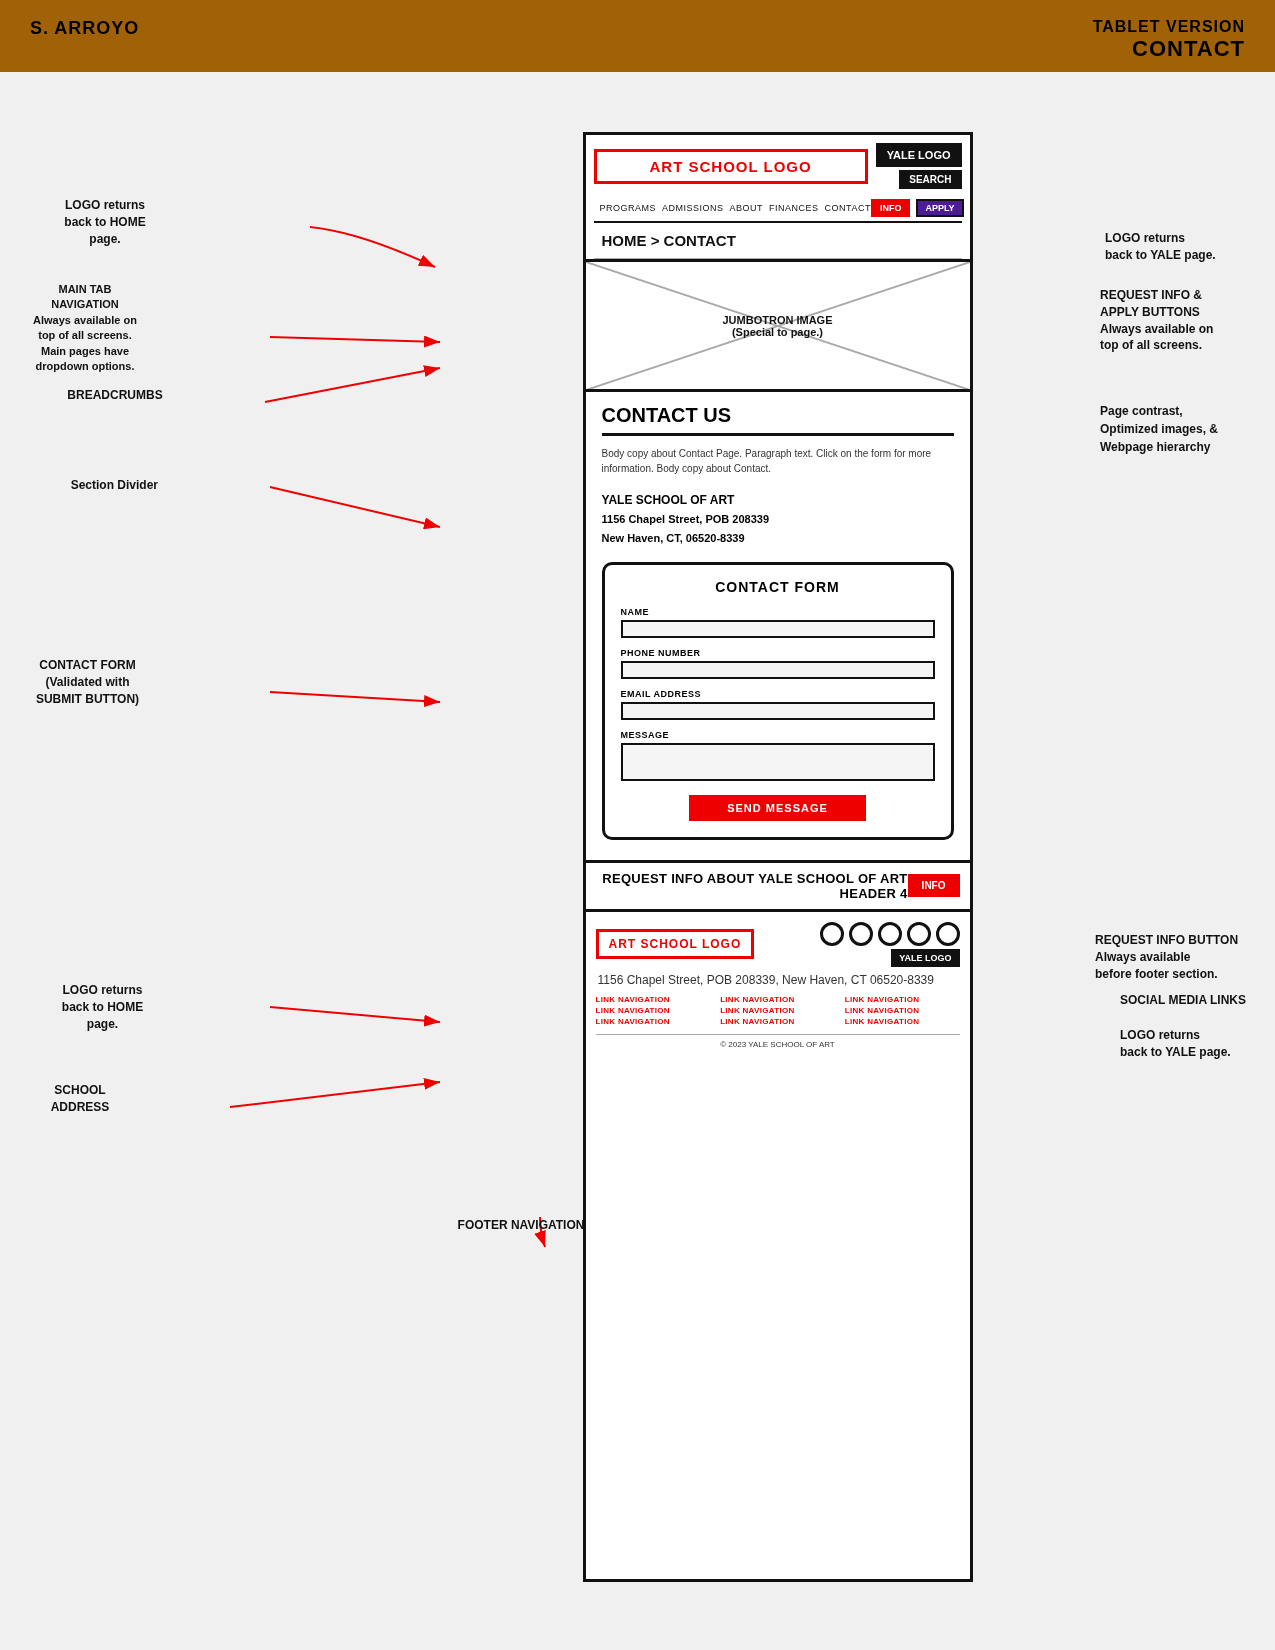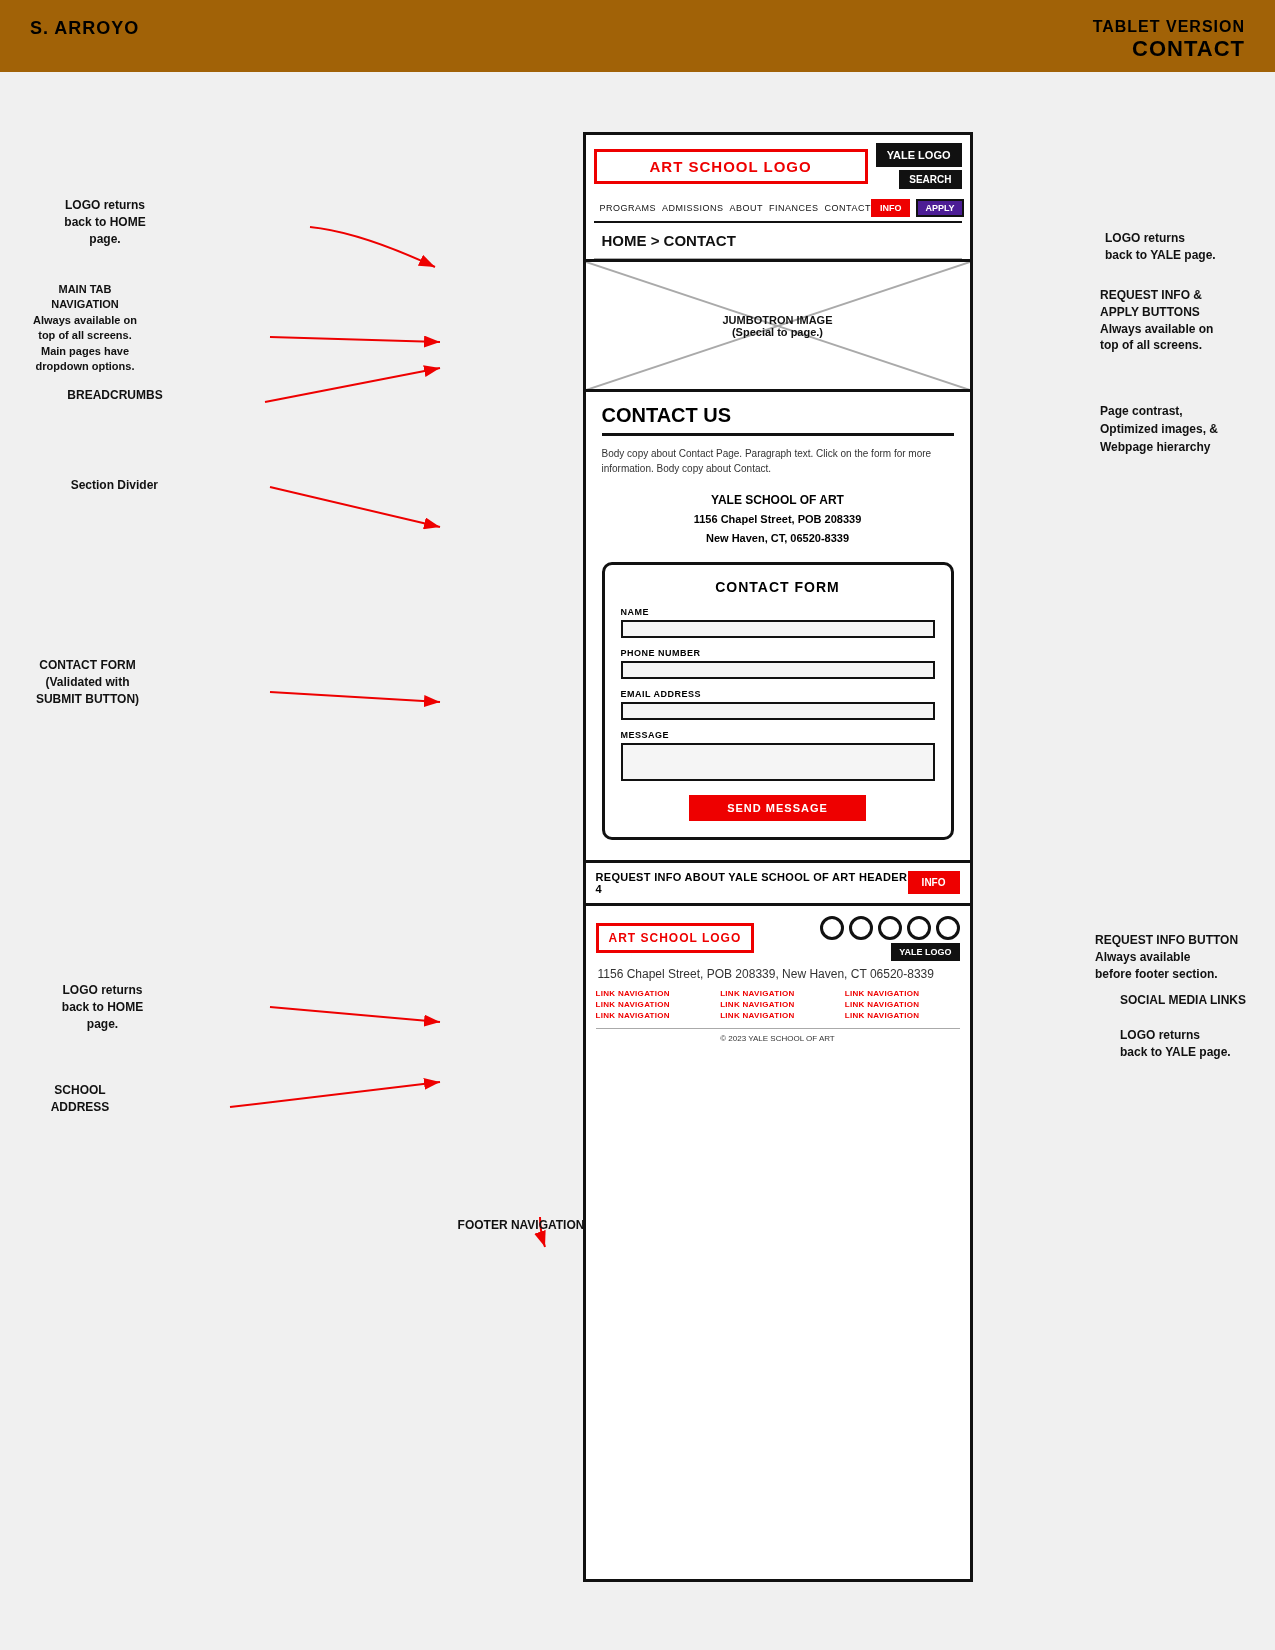--- a/index.html
+++ b/index.html
@@ -193,21 +193,21 @@
       border-bottom: 3px solid #111;
       padding-bottom: 6px;
     }
     .contact-us-body {
       font-size: 10px;
       color: #333;
       margin-bottom: 14px;
       line-height: 1.5;
     }
     .contact-us-address {
-      text-align: center;
+      text-align: left;
       font-size: 11px;
       font-weight: bold;
       line-height: 1.7;
       margin-bottom: 4px;
     }
     .contact-us-address .school-name {
       font-weight: 900;
       font-size: 12px;
     }
 
@@ -263,23 +263,24 @@
     
     .dev-request-bar {
       border-bottom: 3px solid #111;
       padding: 8px 10px;
       display: flex;
       align-items: center;
       justify-content: space-between;
       background: #fff;
     }
     .request-bar-text {
-      font-size: 11px;
+      font-size: 13px;
       font-weight: bold;
       letter-spacing: 0.3px;
+      text-align: right;
     }
     .btn-info-red {
       background: #e00;
       color: #fff;
       font-size: 10px;
       font-weight: bold;
       padding: 4px 12px;
       border: 2px solid #e00;
     }
 

